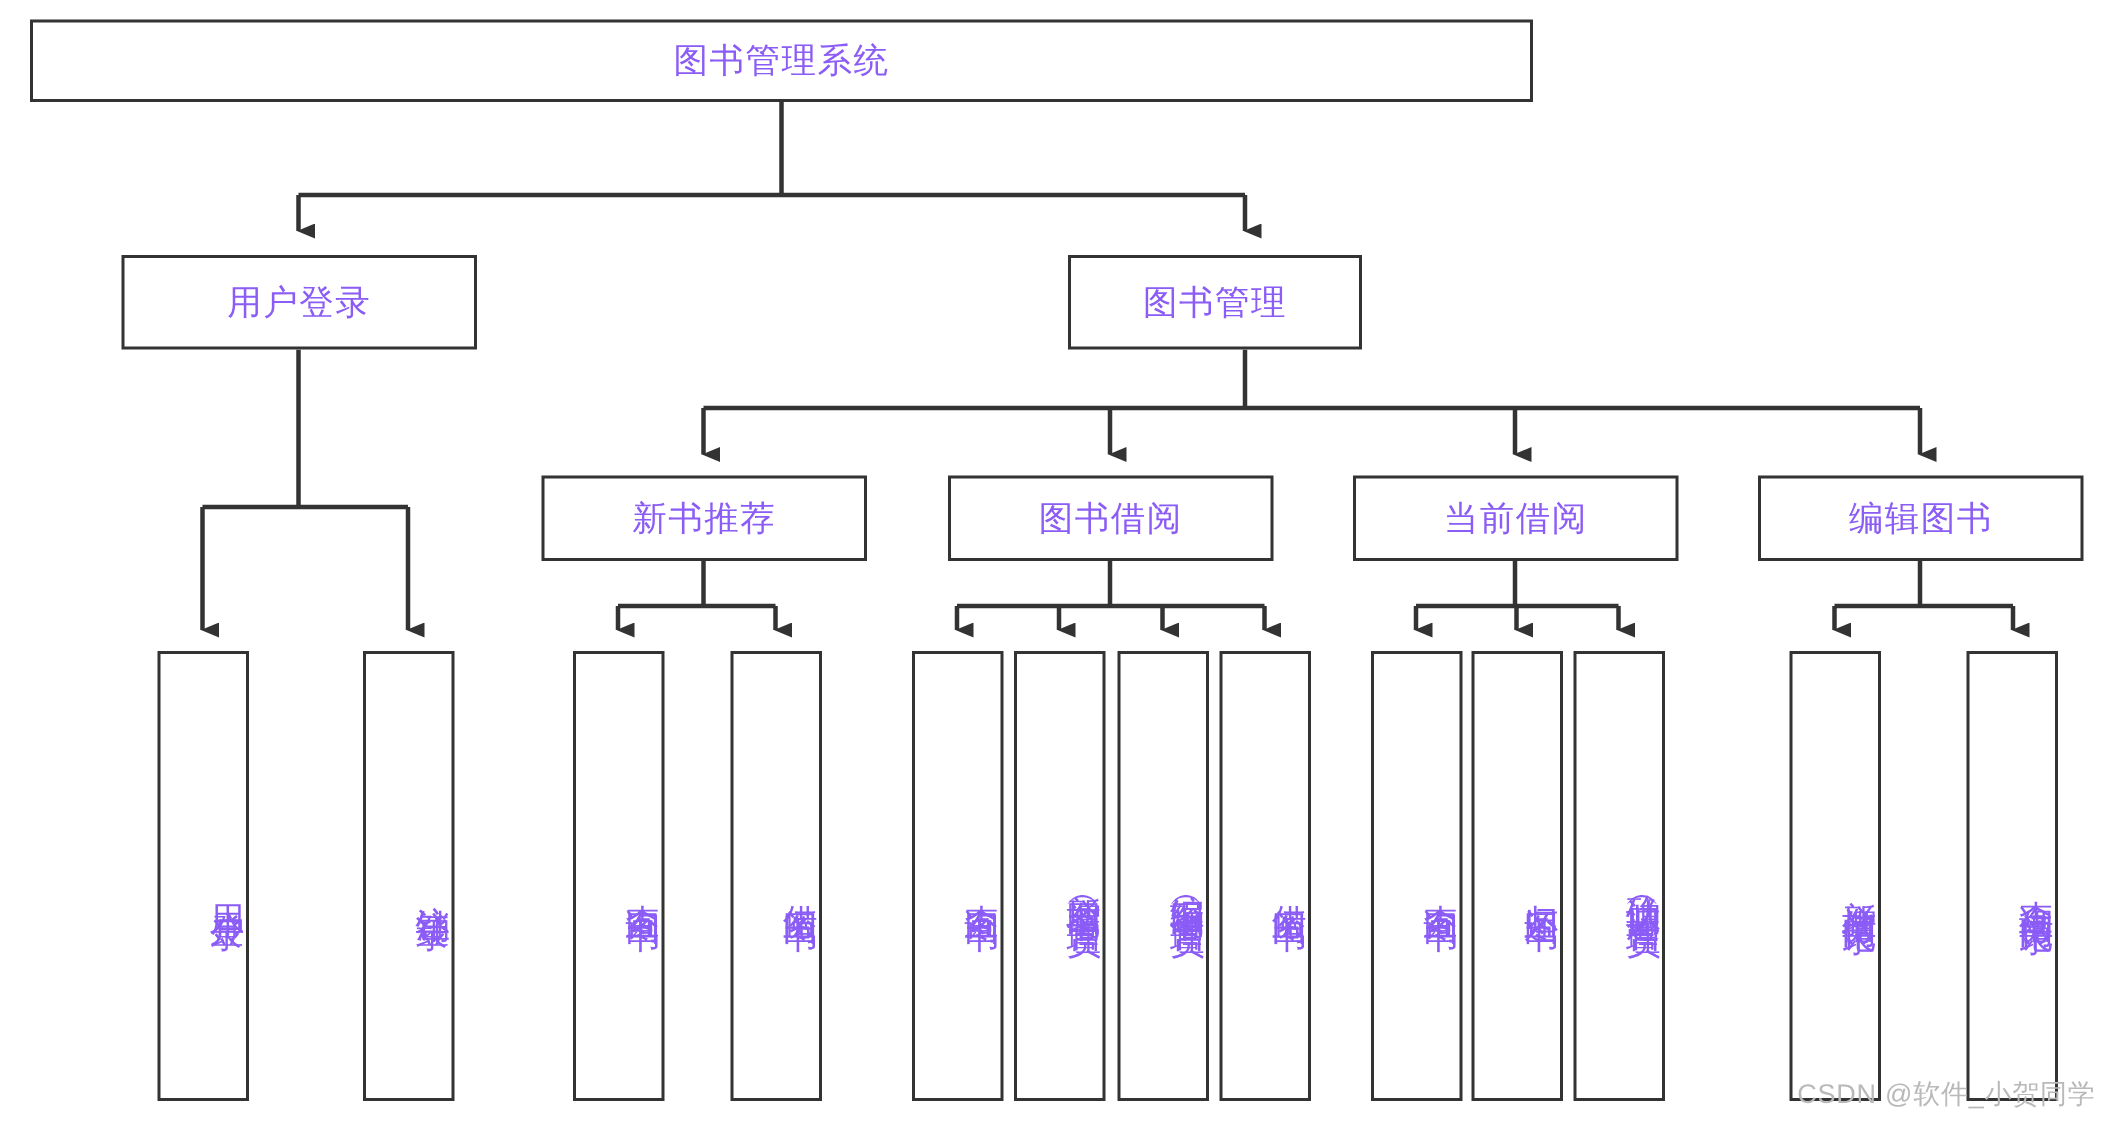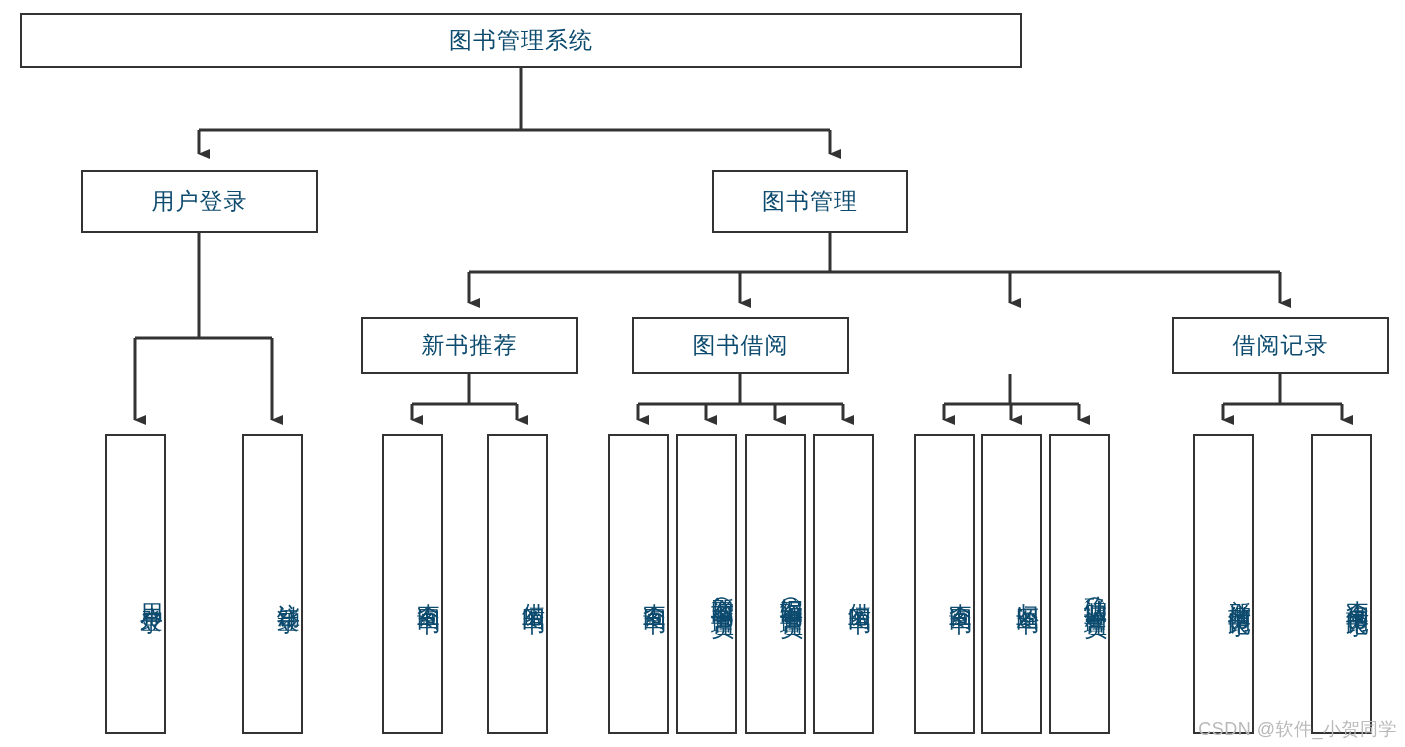--- a/index.html
+++ b/index.html
@@ -18,21 +18,21 @@
     overflow: hidden;
   }
   .node {
     position: absolute;
     box-sizing: border-box;
     border: 2.5px solid #333333;
     background: #ffffff;
     display: flex;
     align-items: center;
     justify-content: center;
-    color: #0c4a6e;
+    color: #8b5cf6;
   }
   .node-h {
     font-size: 23px;
     letter-spacing: 1px;
     line-height: 1.1;
   }
   .node-v {
     writing-mode: vertical-rl;
     text-orientation: upright;
     font-size: 23px;
@@ -129,22 +129,25 @@
   <div class="node node-h" style="left:712px; top:170px; width:196px; height:63px;">
     <span>图书管理</span>
   </div>
 
   <div class="node node-h" style="left:361px; top:317px; width:217px; height:57px;">
     <span>新书推荐</span>
   </div>
   <div class="node node-h" style="left:632px; top:317px; width:217px; height:57px;">
     <span>图书借阅</span>
   </div>
+  <div class="node node-h" style="left:902px; top:317px; width:217px; height:57px;">
+    <span>当前借阅</span>
+  </div>
   <div class="node node-h" style="left:1172px; top:317px; width:217px; height:57px;">
-    <span>借阅记录</span>
+    <span>编辑图书</span>
   </div>
 
   <div class="node node-v" style="left:105px; top:434px; width:61px; height:300px;">
     <span>用户登录</span>
   </div>
   <div class="node node-v" style="left:242px; top:434px; width:61px; height:300px;">
     <span>注销登录</span>
   </div>
 
   <div class="node node-v" style="left:382px; top:434px; width:61px; height:300px;">

